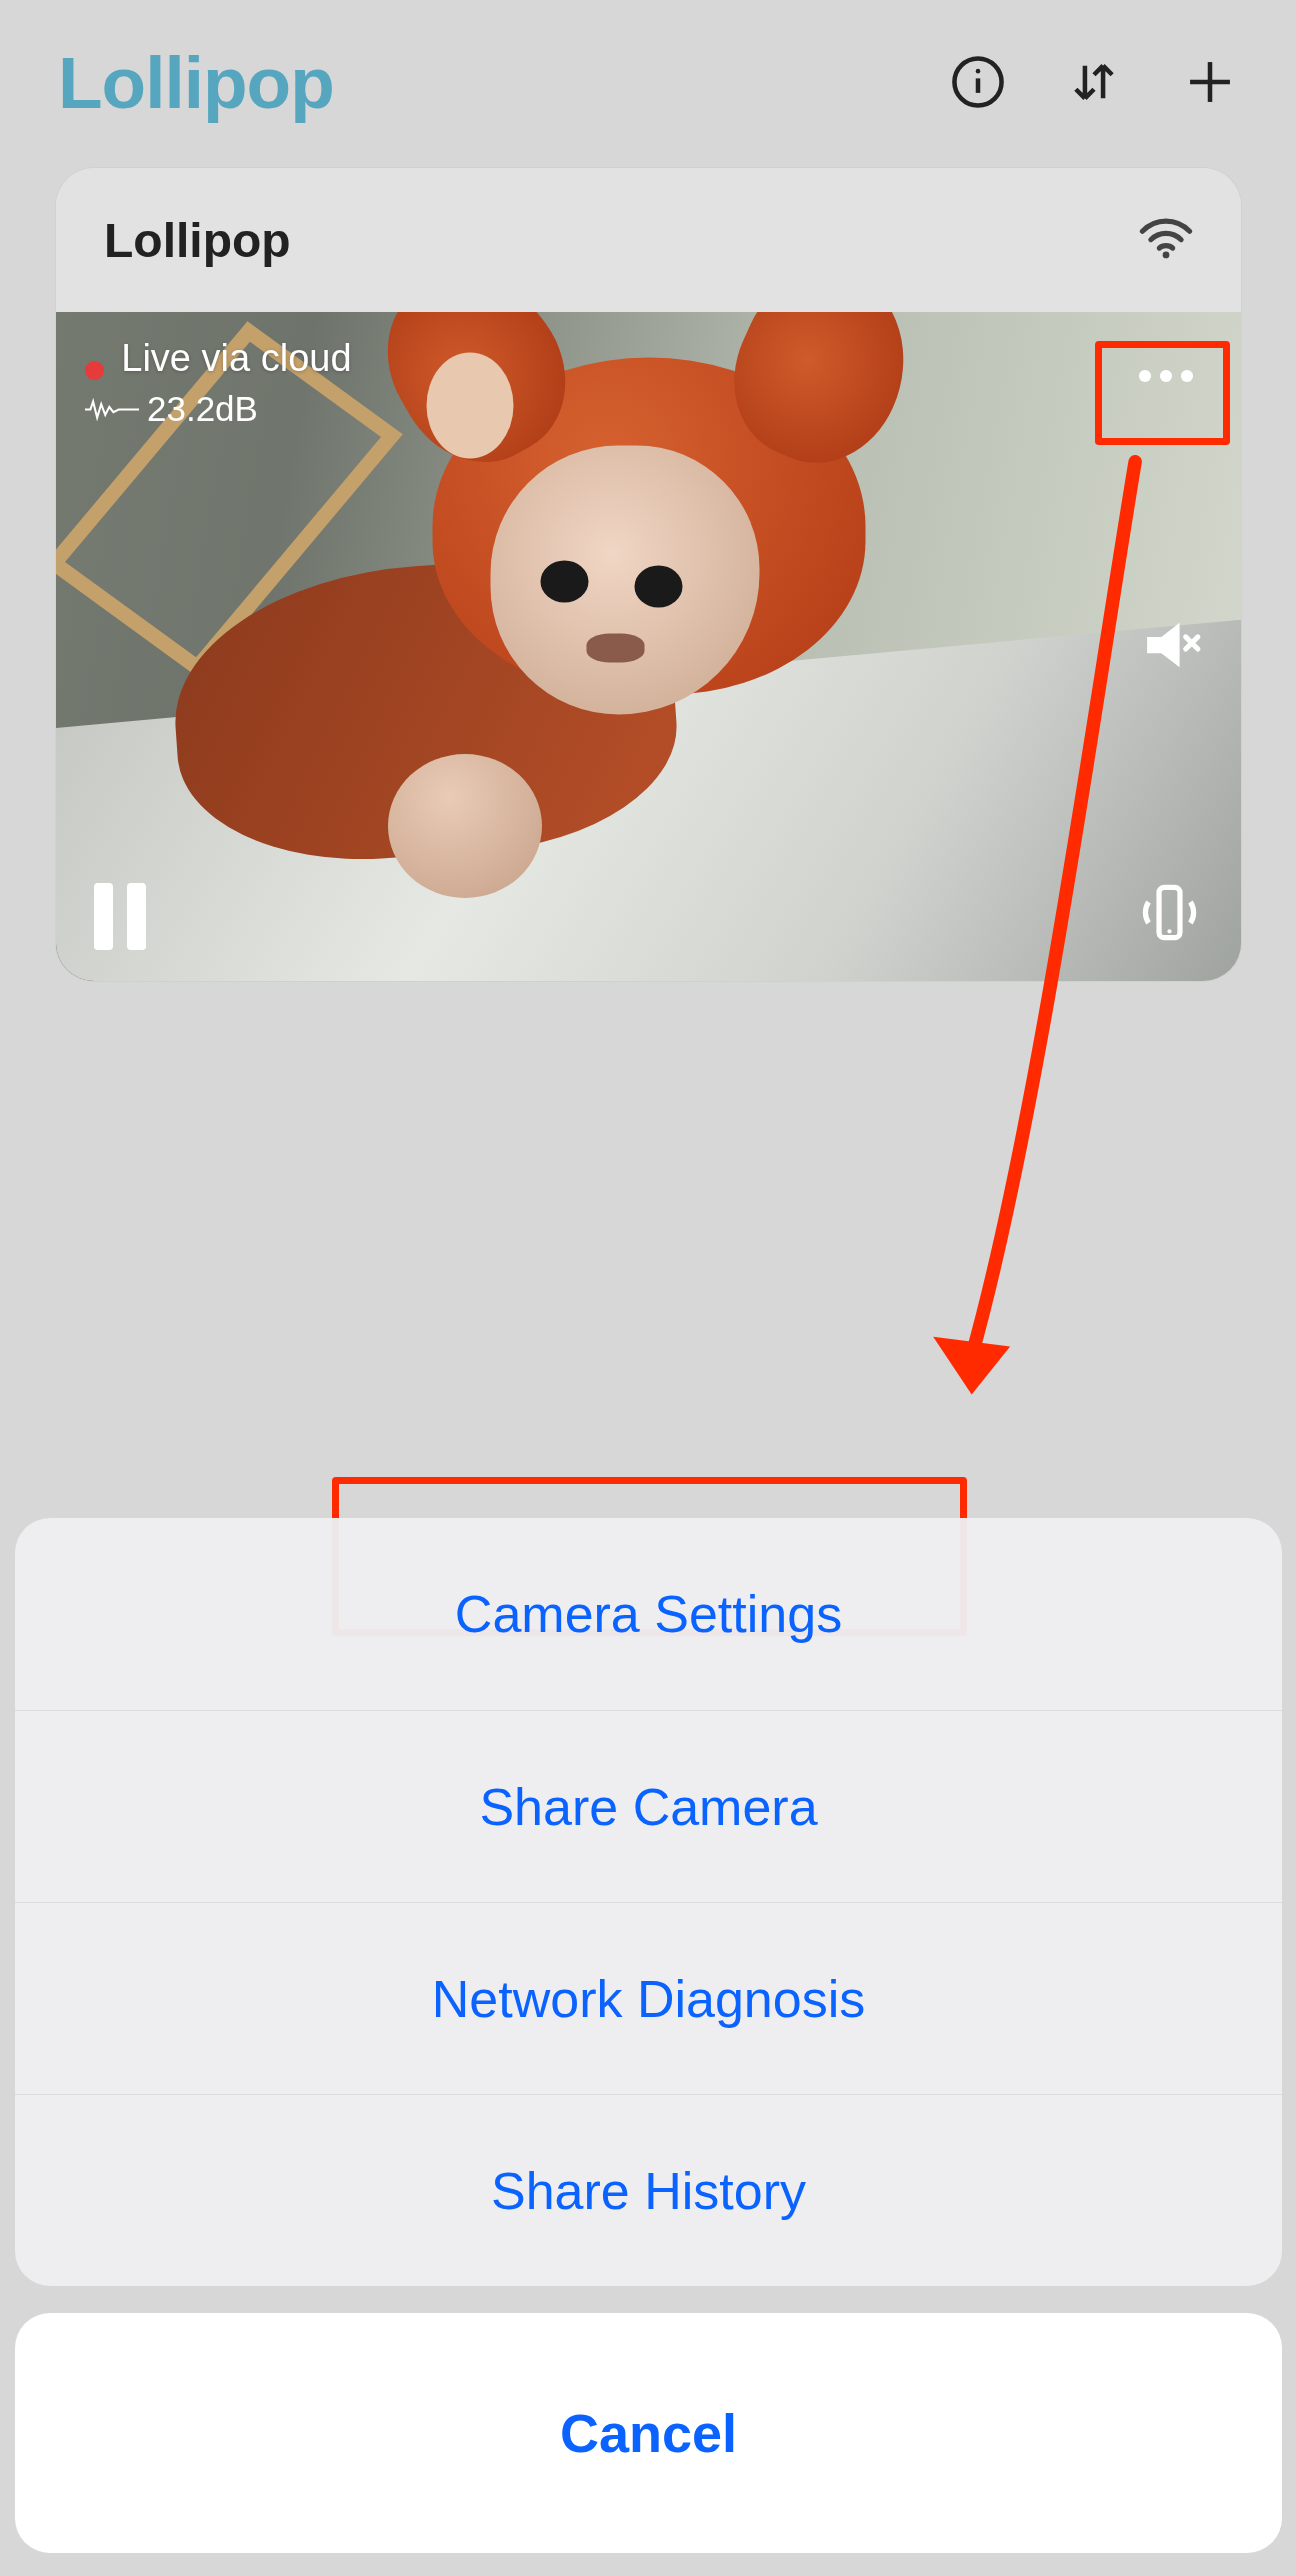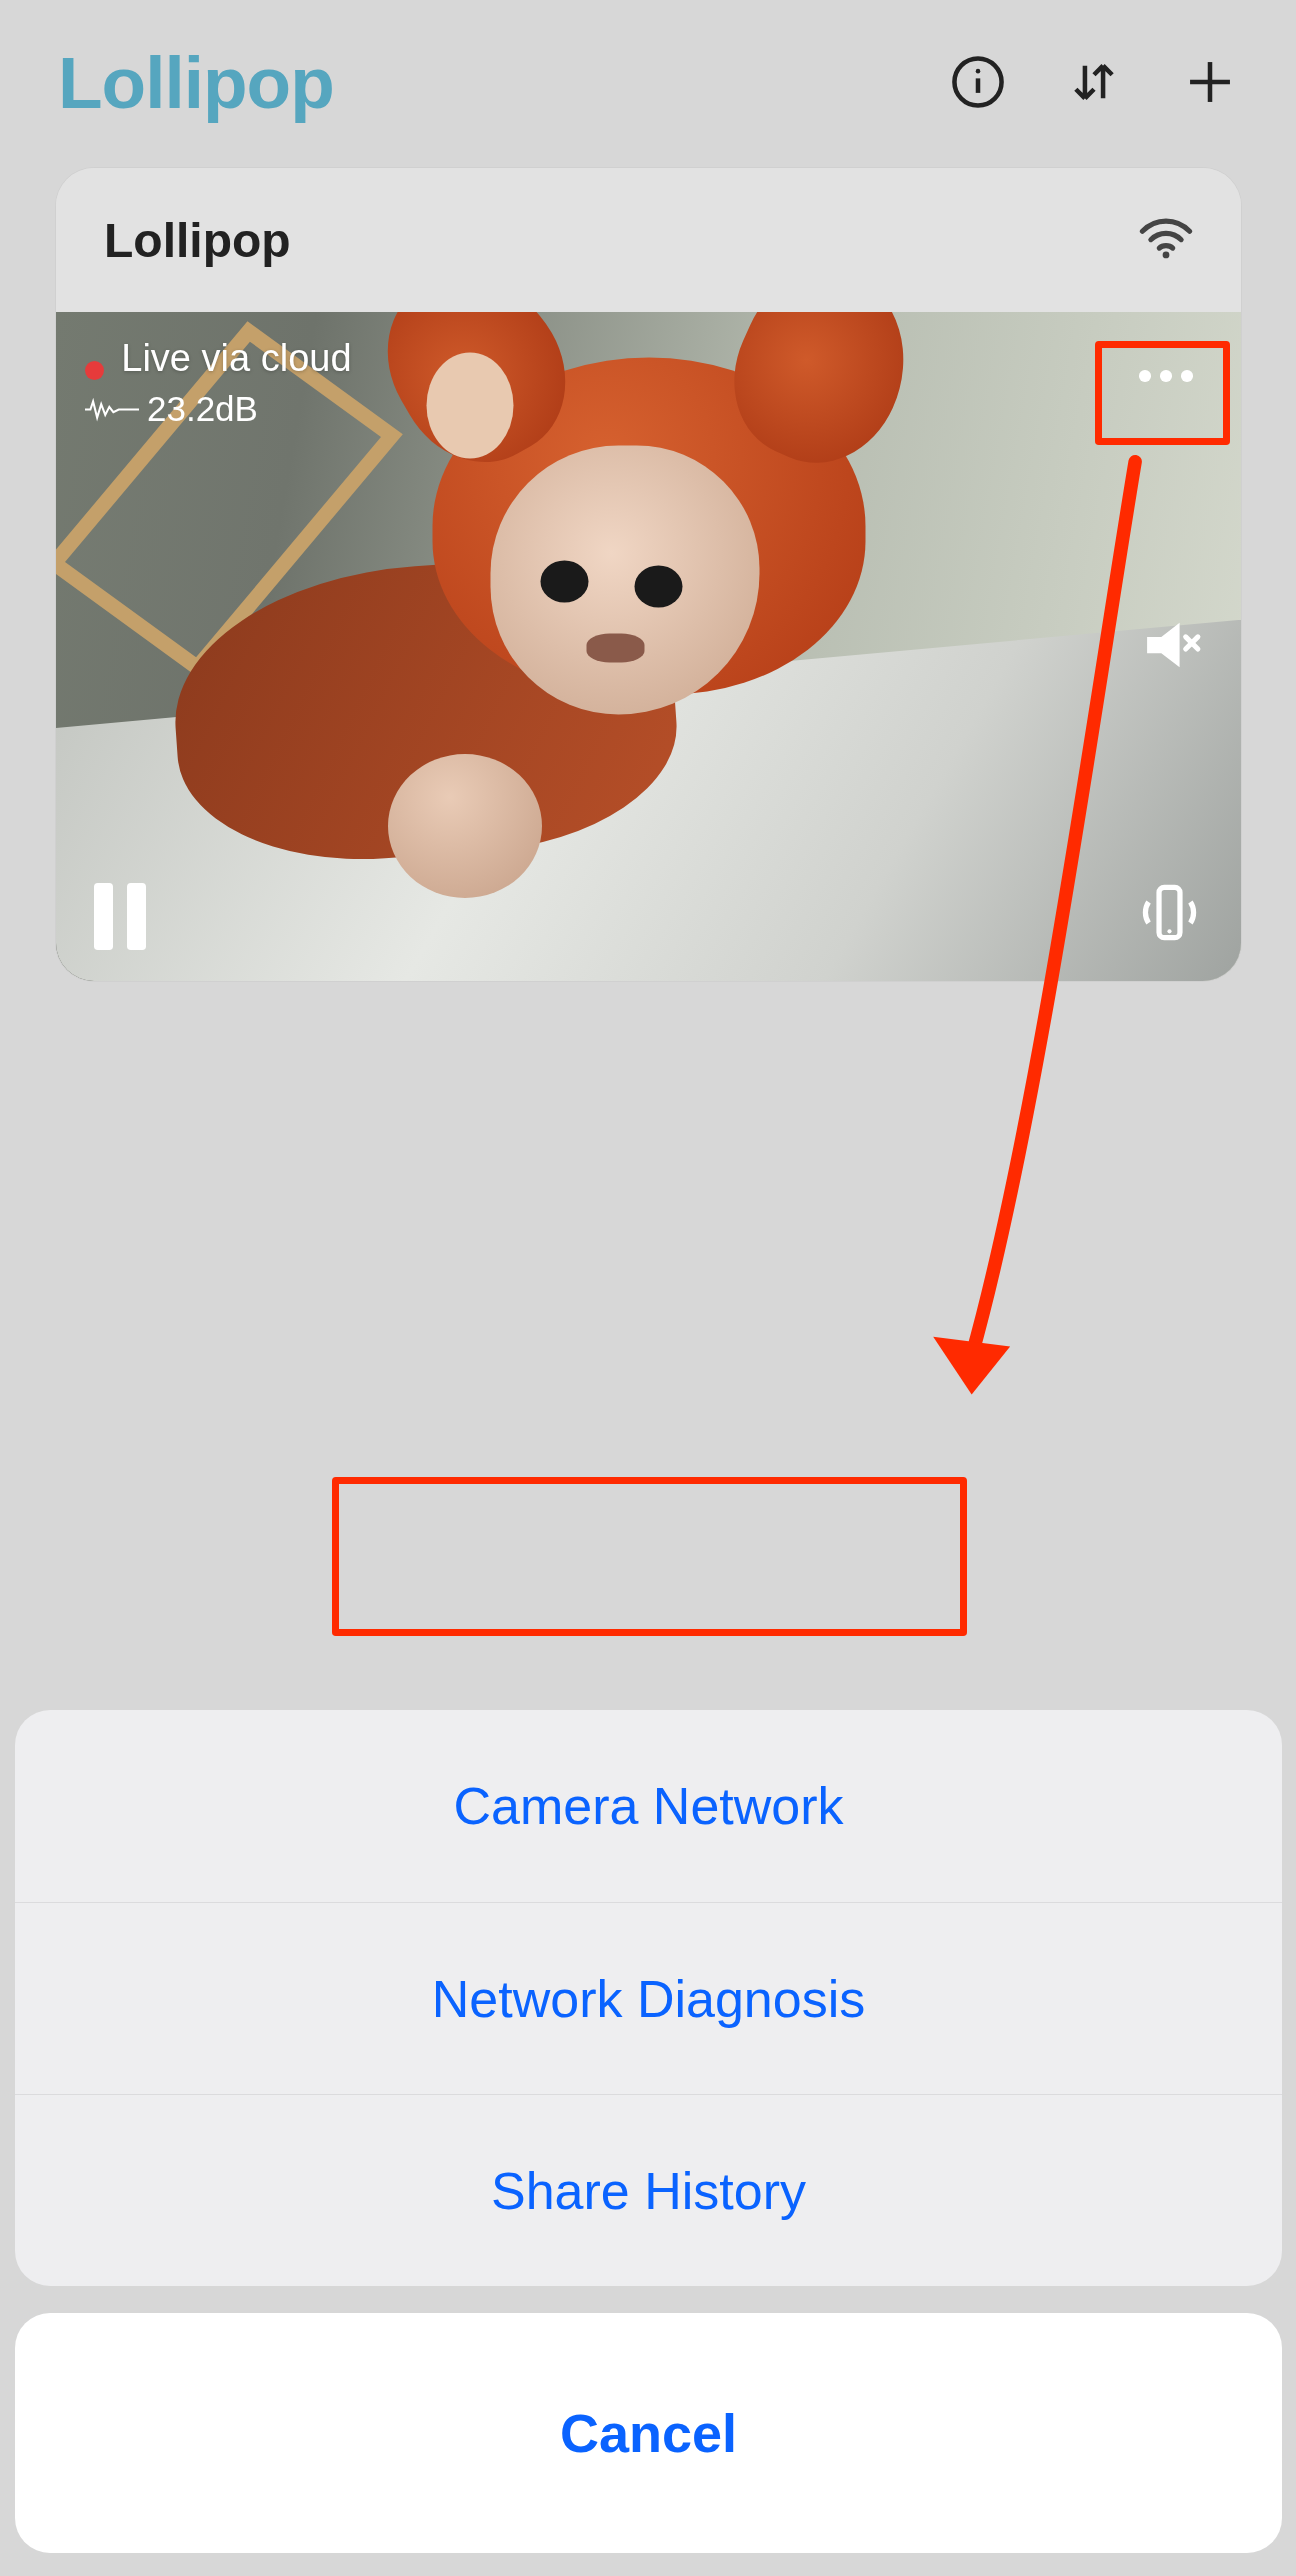--- a/index.html
+++ b/index.html
@@ -269,19 +269,20 @@
 
 <div class="anno-box-more"></div>
 <svg class="anno-arrow" viewBox="0 0 1348 1700">
   <path d="M1180 480 C1140 720 1080 1160 1010 1410" stroke="#ff2a00" stroke-width="14" fill="none" stroke-linecap="round" stroke-dasharray="0" style="filter:url(#rough)"></path>
   <polygon points="1010,1450 970,1390 1050,1400" fill="#ff2a00"></polygon>
 </svg>
 <div class="anno-box-menu"></div>
 
 <div class="sheet-wrap">
   <div class="sheet">
-    <div class="sheet-item">Camera Network</div>
+    <div class="sheet-item">Camera Settings</div>
+    <div class="sheet-item">Share Camera</div>
     <div class="sheet-item">Network Diagnosis</div>
     <div class="sheet-item">Share History</div>
   </div>
   <div class="cancel">Cancel</div>
 </div>
 
 
 </body></html>

